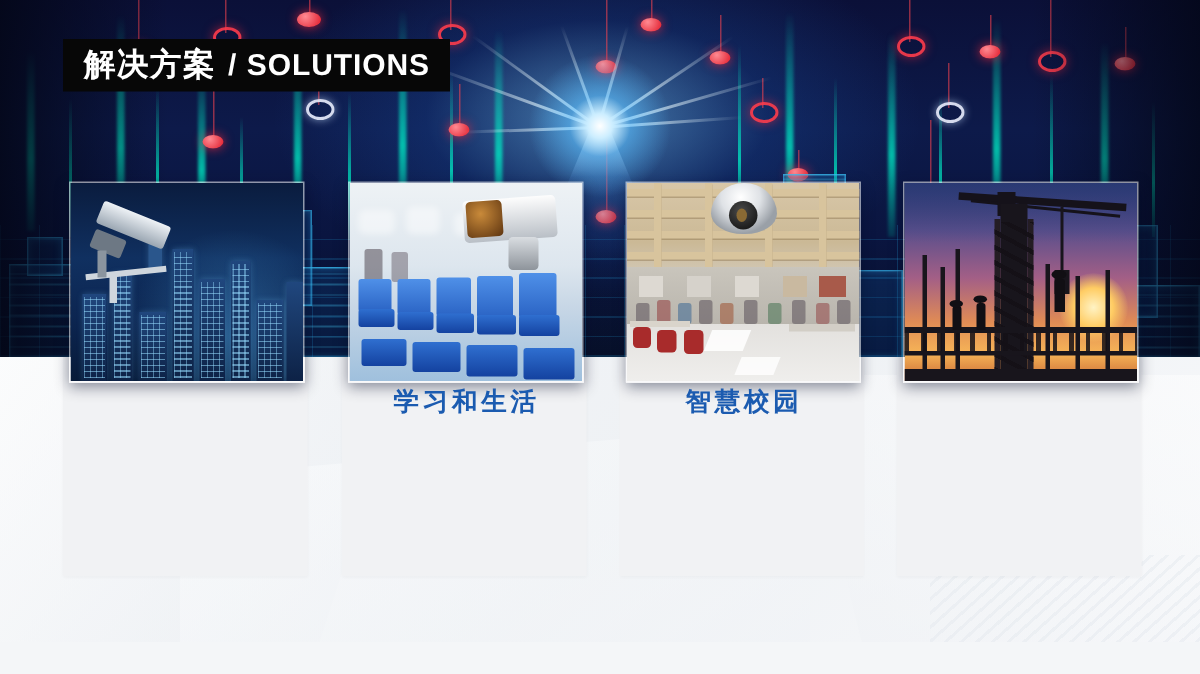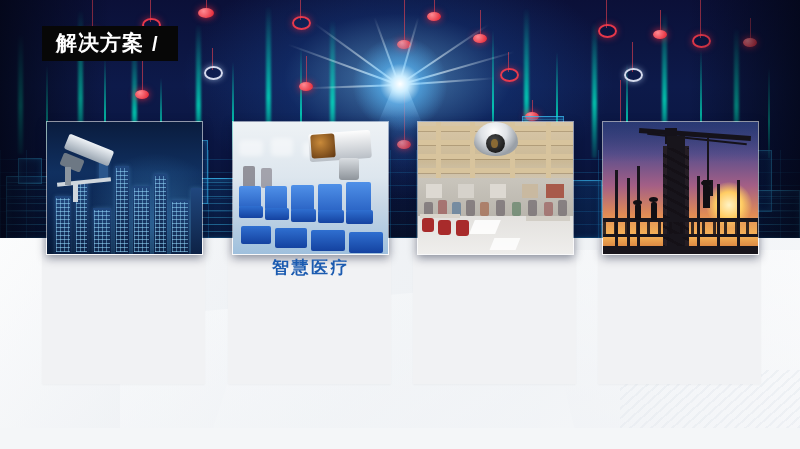--- a/index.html
+++ b/index.html
@@ -256,20 +256,21 @@
     <div class="ray" style="width:70px;transform:rotate(-74deg);"></div>
     <div class="ray" style="width:72px;transform:rotate(250deg);"></div>
     <div class="burst"></div>
 
     <div class="hero-vignette"></div>
   </div>
 
   <div class="title-banner">
     <span class="title-cn">解决方案</span>
     <span class="title-sep">/</span>
+    <span class="title-en">SOLUTIONS</span>
   </div>
 
   <div class="cards">
 
     <div class="card c1">
       <div class="panel"></div>
       <div class="thumb">
         <div class="img img-city">
           <div class="city-b" style="left:8px;top:74px;width:16px;height:58px;"></div>
           <div class="city-w" style="left:9px;top:76px;width:14px;height:54px;"></div>
@@ -319,21 +320,21 @@
           <div class="chair" style="left:8px;top:104px;width:30px;height:18px;"></div>
           <div class="chair" style="left:42px;top:106px;width:32px;height:20px;"></div>
           <div class="chair" style="left:78px;top:108px;width:34px;height:21px;"></div>
           <div class="chair" style="left:116px;top:110px;width:34px;height:21px;"></div>
           <div class="cam2-body" style="left:76px;top:10px;width:62px;height:28px;transform:rotate(-4deg);"></div>
           <div class="cam2-lens" style="left:78px;top:12px;width:24px;height:24px;transform:rotate(-4deg);"></div>
           <div class="cam2-body" style="left:106px;top:36px;width:20px;height:22px;background:linear-gradient(180deg,#d9dde1,#8e949b);"></div>
         </div>
       </div>
       <div class="txt">
-        <h3>智慧医疗</h3>
+        <h3>学习和生活</h3>
       </div>
     </div>
 
     <div class="card c3">
       <div class="panel"></div>
       <div class="thumb">
         <div class="img img-school">
           <div class="beam2" style="left:0;top:4px;width:155px;height:5px;"></div>
           <div class="beam2" style="left:0;top:18px;width:155px;height:5px;"></div>
           <div class="beam2" style="left:0;top:32px;width:155px;height:5px;"></div>
@@ -365,20 +366,21 @@
           <div class="red-chair" style="left:20px;top:98px;width:13px;height:15px;"></div>
           <div class="red-chair" style="left:38px;top:98px;width:13px;height:16px;"></div>
           <div style="position:absolute;left:2px;top:92px;width:40px;height:4px;background:#d9d4cb;"></div>
           <div style="position:absolute;left:108px;top:94px;width:44px;height:5px;background:#d2cec6;"></div>
           <div class="dome" style="left:56px;top:0px;width:44px;height:34px;"></div>
           <div class="dome-lens" style="left:68px;top:12px;width:19px;height:19px;"></div>
           <div style="position:absolute;left:73px;top:17px;width:7px;height:9px;background:#8a6a34;border-radius:50%;"></div>
         </div>
       </div>
       <div class="txt">
+        <h3>智慧校园</h3>
       </div>
     </div>
 
     <div class="card c4">
       <div class="panel"></div>
       <div class="thumb">
         <div class="img img-cons">
           <div class="sun"></div>
           <div style="position:absolute;left:0;top:0;width:155px;height:40px;background:linear-gradient(180deg,rgba(40,55,110,.55),rgba(40,55,110,0));"></div>
 

